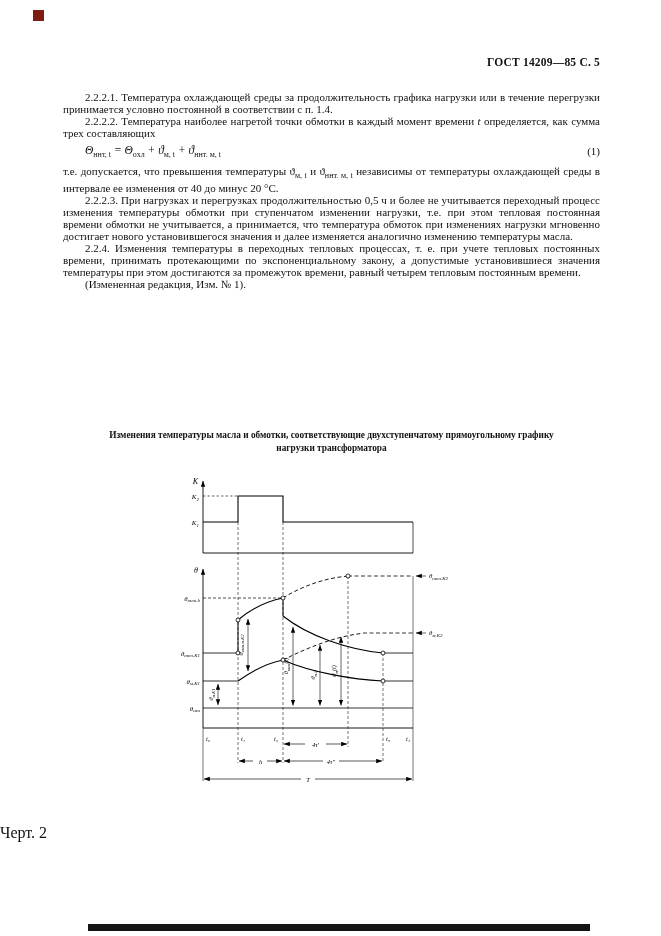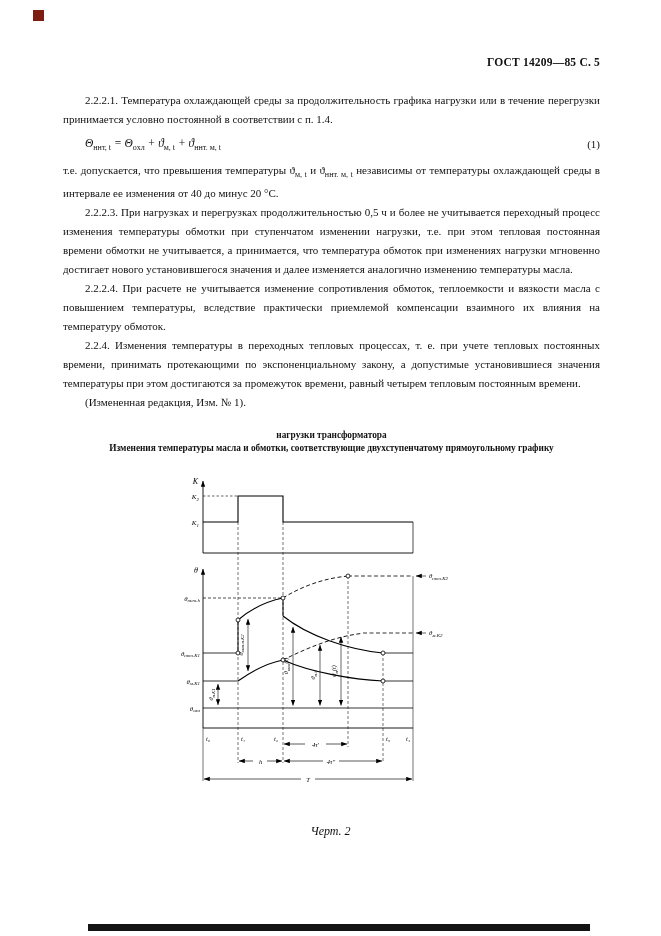--- a/index.html
+++ b/index.html
@@ -3,30 +3,30 @@
 <meta charset="utf-8">
 <style>
   * { margin:0; padding:0; box-sizing:border-box; }
   html,body { background:#ffffff; }
   .page {
     position:relative; width:661px; height:936px; background:#ffffff;
     font-family:"Liberation Serif", serif; color:#111; overflow:hidden;
   }
   .corner-mark { position:absolute; left:33px; top:10px; width:11px; height:11px; background:#7d1d12; }
   .doc-header { position:absolute; top:56px; right:61px; font-size:11.5px; font-weight:bold; letter-spacing:.2px; }
-  .text-block { position:absolute; top:91px; left:63px; width:537px; font-size:11px; line-height:19px; text-align:justify; }
+  .text-block { position:absolute; top:91px; left:63px; width:537px; font-size:11px; line-height:12px; text-align:justify; }
   .text-block p { text-indent:22px; }
   .text-block p.b { font-weight:normal; }
   sub { font-size:8px; }
   .it { font-style:italic; }
   .formula-row { position:relative; text-align:left; font-size:11.5px; margin:5px 0 4px; text-indent:0; }
   .formula-num { position:absolute; right:0; top:1px; font-size:11px; }
   .fig-title { position:absolute; top:429px; left:63px; width:537px; text-align:center; font-weight:bold; font-size:9.3px; line-height:13px; }
   .fig-wrap { position:absolute; top:470px; left:163px; width:300px; height:328px; }
-  .fig-caption { position:absolute; top:824px; left:0; width:661px; text-align:center; font-size:12px;font-style:italic; }
+  .fig-caption { position:absolute; top:824px; left:0; width:661px; text-align:left; font-size:16px; }
   .bottom-bar { position:absolute; top:924px; left:88px; width:502px; height:7px; background:#141414; }
   svg text { font-family:"Liberation Serif", serif; fill:#000; font-style:italic; }
   svg .a8  { font-size:8px; }
   svg .m68 { font-size:6.8px; }
   svg .m7  { font-size:7px; }
   svg .s5  { font-size:5px; }
   svg .m6  { font-size:6px; }
   svg .s45 { font-size:4.5px; }
   svg .t65 { font-size:6.5px; }
 </style>
@@ -34,36 +34,36 @@
 <body>
 
 <div class="page">
 
   <div class="corner-mark"></div>
 
   <div class="doc-header">ГОСТ 14209—85 С. 5</div>
 
   <div class="text-block">
     <p><span>2.2.2.1. Температура охлаждающей среды за продолжительность графика нагрузки или в течение перегрузки принимается условно постоянной в соответствии с п. 1.4.</span></p>
+    <p><span>2.2.2.2. Температура наиболее нагретой точки обмотки в каждый момент времени </span><span class="it">t</span><span> определяется, как сумма трех составляющих</span></p>
 
     <p class="formula-row">
       <span class="it">Θ</span><sub>ннт, t</sub><span class="it"> = Θ</span><sub>охл</sub><span class="it"> + ϑ</span><sub>м, t</sub><span class="it"> + ϑ</span><sub>ннт. м, t</sub>
       <span class="formula-num">(1)</span>
     </p>
 
     <p style="text-indent:0;"><span>т.е. допускается, что превышения температуры ϑ</span><sub>м, t</sub><span> и ϑ</span><sub>ннт. м, t</sub><span> независимы от температуры охлаждающей среды в интервале ее изменения от 40 до минус 20 °С.</span></p>
     <p><span>2.2.2.3. При нагрузках и перегрузках продолжительностью 0,5 ч и более не учитывается переходный процесс изменения температуры обмотки при ступенчатом изменении нагрузки, т.е. при этом тепловая постоянная времени обмотки не учитывается, а принимается, что температура обмоток при изменениях нагрузки мгновенно достигает нового установившегося значения и далее изменяется аналогично изменению температуры масла.</span></p>
-    <p><span>2.2.2.4. При расчете не учитывается изменение сопротивления обмоток, теплоемкости и вязкости масла с повышением температуры, вследствие практически приемлемой компенсации взаимного их влияния на температуру обмоток.</span></p>
     <p><span>2.2.4. Изменения температуры в переходных тепловых процессах, т. е. при учете тепловых постоянных времени, принимать протекающими по экспоненциальному закону, а допустимые установившиеся значения температуры при этом достигаются за промежуток времени, равный четырем тепловым постоянным времени.</span></p>
     <p class="b"><span>(Измененная редакция, Изм. № 1).</span></p>
   </div>
 
   <div class="fig-title">
+    <div>Изменения температуры масла и обмотки, соответствующие двухступенчатому прямоугольному графику</div>
     <div>нагрузки трансформатора</div>
-    <div>Изменения температуры масла и обмотки, соответствующие двухступенчатому прямоугольному графику</div>
   </div>
 
   <div class="fig-wrap">
   <svg width="300" height="328" viewBox="0 0 300 328">
     <defs>
       <marker id="ah" markerWidth="7" markerHeight="6" refX="5.8" refY="2.2" orient="auto-start-reverse" markerUnits="userSpaceOnUse">
         <path d="M0,0 L6,2.2 L0,4.4 Z" fill="#000"></path>
       </marker>
     </defs>
 

